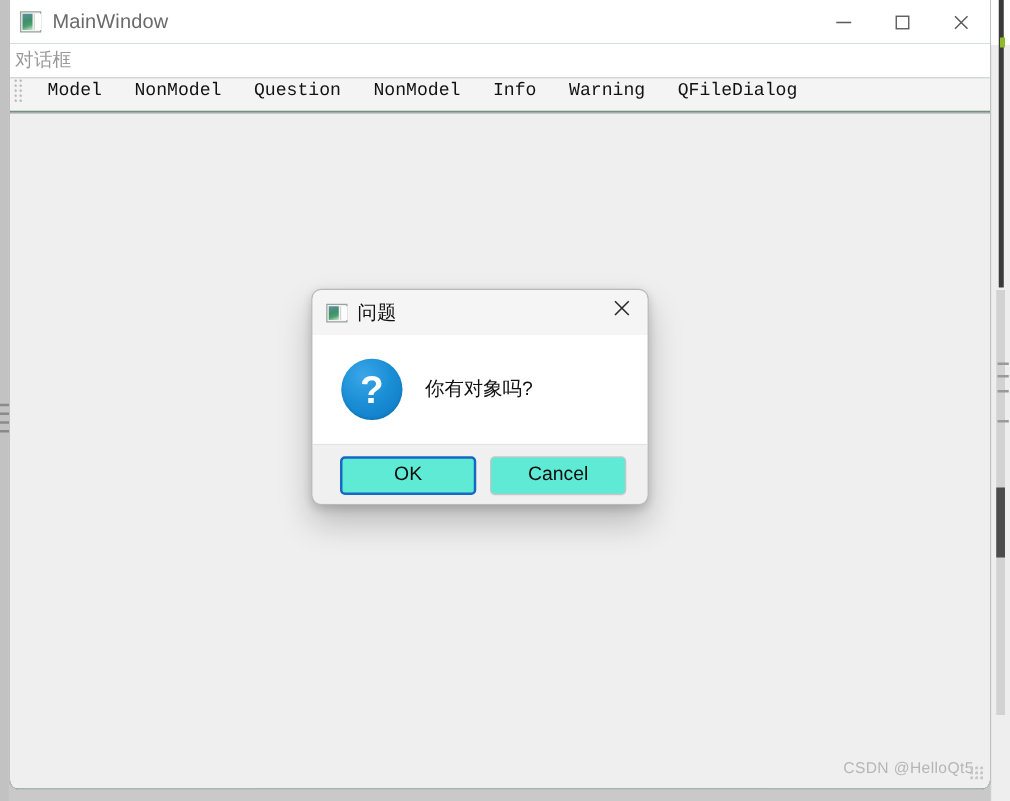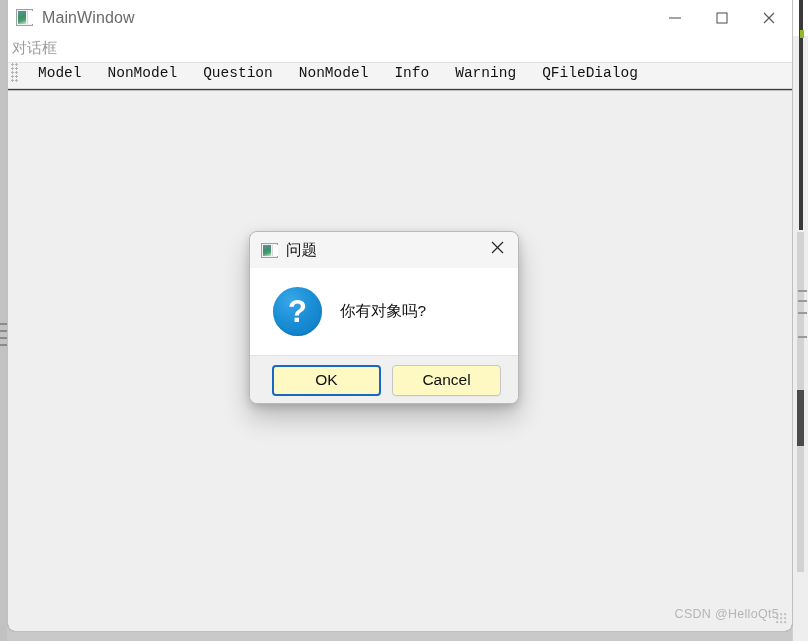--- a/index.html
+++ b/index.html
@@ -283,21 +283,21 @@
     display: flex;
     align-items: center;
     gap: 11px;
     padding-left: 22px;
     box-sizing: border-box;
   }
   .dlg-btn {
     height: 31px;
     width: 109px;
     border-radius: 4px;
-    background: #fef9c3;
+    background: #5eead4;
     font-family: "Liberation Sans", sans-serif;
     font-size: 15.5px;
     color: #0e0e0e;
     display: flex;
     align-items: center;
     justify-content: center;
     box-sizing: border-box;
   }
   .dlg-btn.default {
     border: 2px solid #1668c4;

